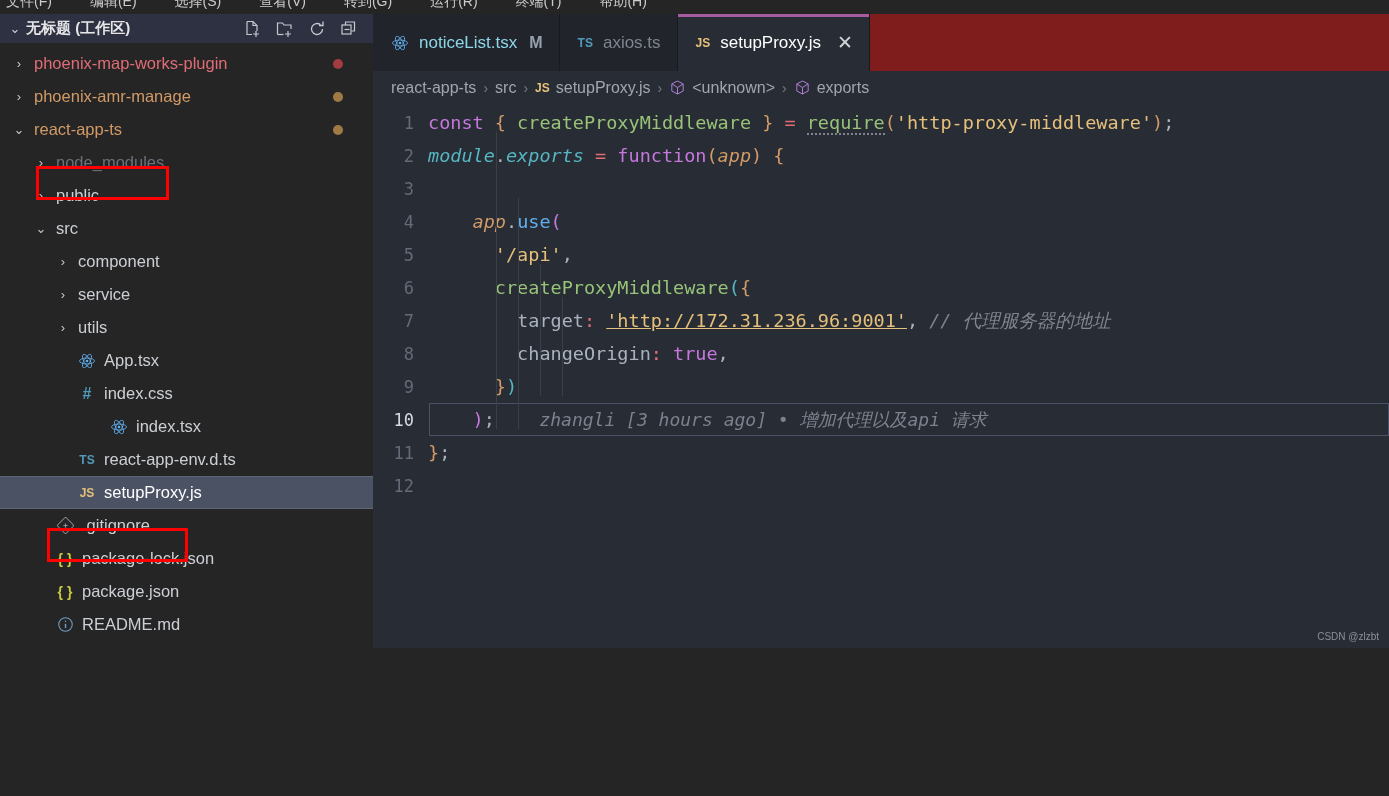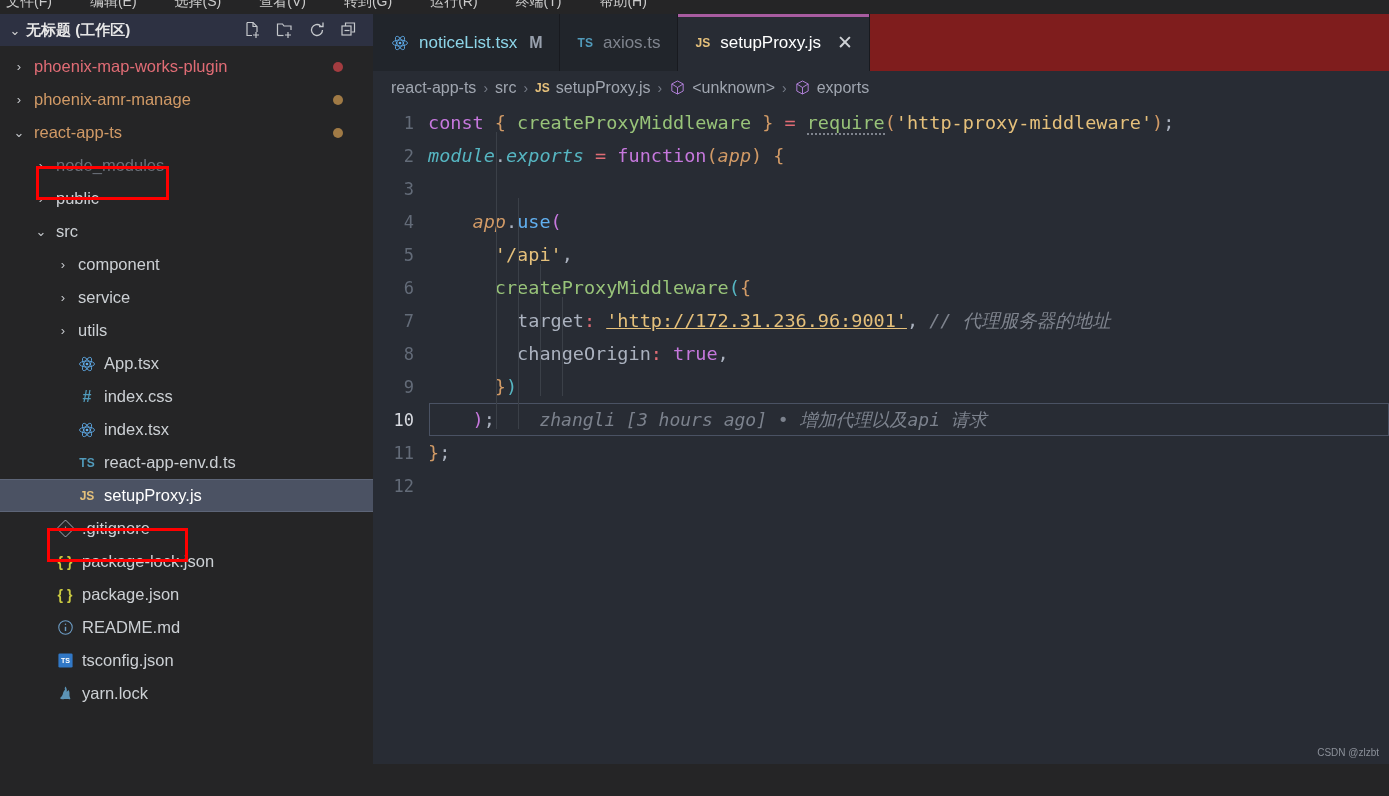--- a/index.html
+++ b/index.html
@@ -4,21 +4,21 @@
 <style>
   * { box-sizing: border-box; margin: 0; padding: 0; }
   html, body {
     width: 1389px; height: 796px;
     background: #252526;
     font-family: "Liberation Sans", sans-serif;
     overflow: hidden;
   }
   #app {
     position: relative;
-    width: 1389px; height: 764px;
+    width: 1389px; height: 648px;
     background: #21252b;
     display: flex;
     flex-direction: column;
   }
 
   
   .menubar {
     height: 14px;
     background: #252526;
     flex: 0 0 auto;
@@ -309,21 +309,21 @@
           </div>
           <div class="row" style="padding-left: 52px;">
             <span class="twisty-cell"></span>
             <span class="icon-cell">
               <span style="display: flex; align-items: center; justify-content: center;">
                 <span style="color:#519aba;font-size:16px;font-weight:bold">#</span>
               </span>
             </span>
             <span class="lbl" style="color: rgb(204, 208, 212);">index.css</span>
           </div>
-          <div class="row" style="padding-left: 52px;">
+          <div class="row" style="padding-left: 84px;">
             <span class="twisty-cell"></span>
             <span class="icon-cell">
               <span style="display: flex; align-items: center; justify-content: center;">
                 <svg width="18" height="18" viewBox="0 0 24 24" fill="none" stroke="#61afef" stroke-width="1.1">
                   <ellipse cx="12" cy="12" rx="10" ry="4"></ellipse>
                   <ellipse cx="12" cy="12" rx="10" ry="4" transform="rotate(60 12 12)"></ellipse>
                   <ellipse cx="12" cy="12" rx="10" ry="4" transform="rotate(120 12 12)"></ellipse>
                   <circle cx="12" cy="12" r="1.8" fill="#61afef" stroke="none"></circle>
                 </svg>
               </span>

